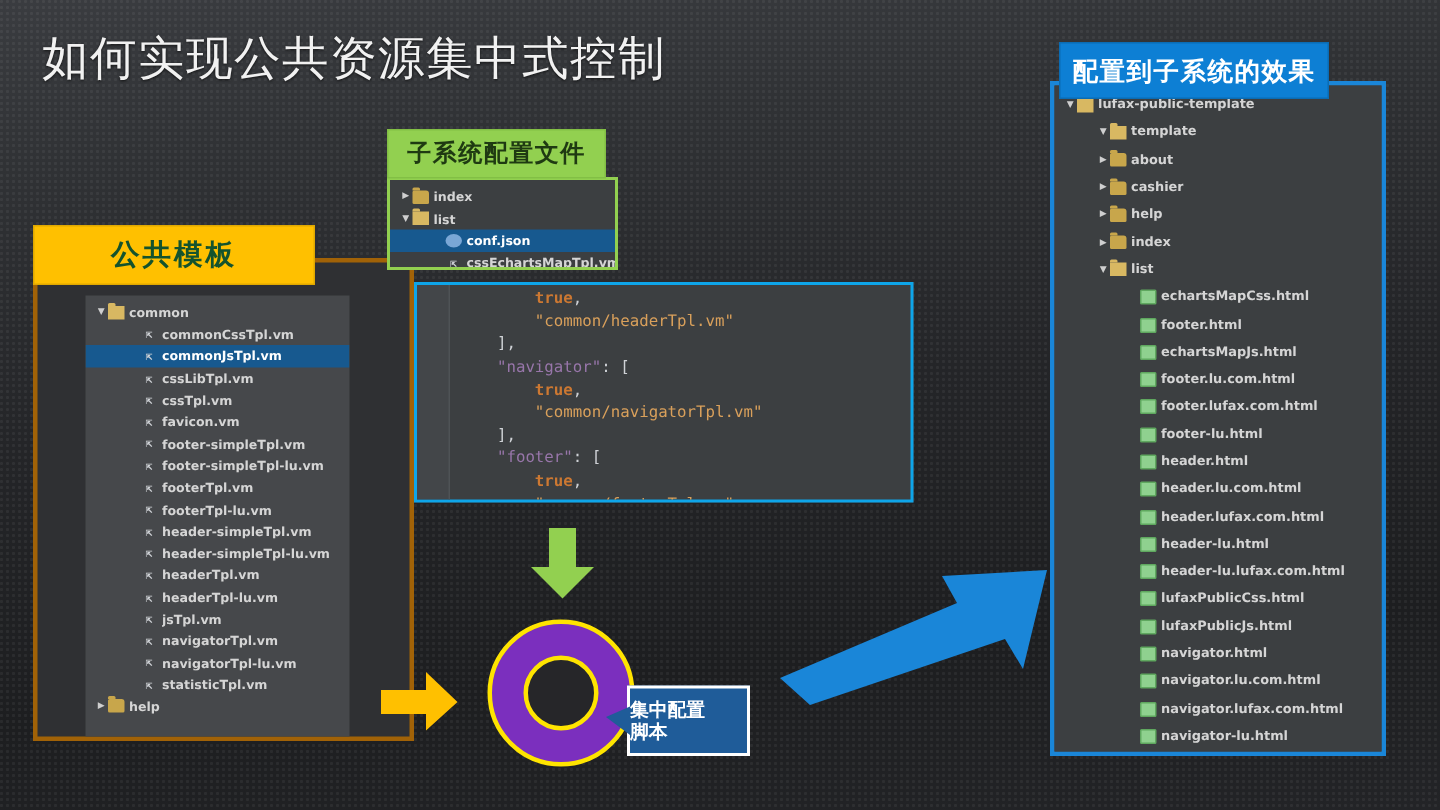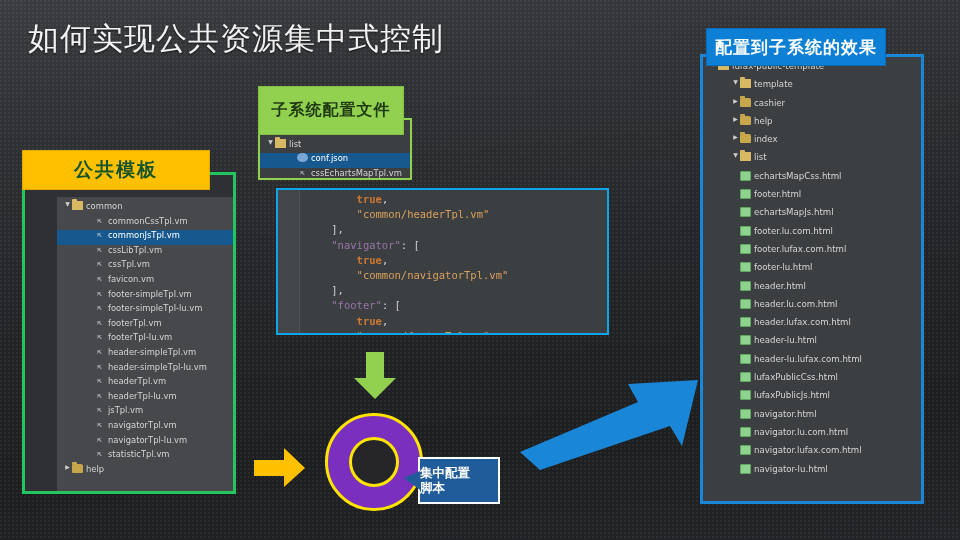--- a/index.html
+++ b/index.html
@@ -43,21 +43,21 @@
     left: 22px; top: 150px;
     width: 188px; height: 40px;
     background: #ffc000;
     color: #14532d;
     font-size: 19px;
     letter-spacing: 2px;
     border: 1px solid #e0a800;
   }
   .caption-green {
     left: 258px; top: 86px;
-    width: 146px; height: 49px;
+    width: 146px; height: 33px;
     background: #92d050;
     color: #1f3a12;
     font-size: 16px;
     letter-spacing: 1px;
     border: 1px solid #82bf45;
   }
   .caption-blue {
     left: 706px; top: 28px;
     width: 180px; height: 38px;
     background: #0d7fd4;
@@ -68,49 +68,50 @@
   }
 
   
   .panel {
     position: absolute;
     background: #4a4d51;
     z-index: 10;
   }
   .panel-left {
     left: 22px; top: 172px;
-    width: 214px; height: 322px;
-    border: 3px solid #22c55e;
+    width: 254px; height: 322px;
+    border: 3px solid #a16207;
     background: #2f3033;
   }
   .panel-right {
     left: 700px; top: 54px;
     width: 224px; height: 450px;
     border: 3px solid #1a86d8;
     background: #3c3f41;
   }
 
   
   .tree {
     position: absolute;
     left: 0; top: 0; right: 0; bottom: 0;
     overflow: hidden;
     padding: 4px 0 0 0;
     background: #3c3f41;
   }
   .panel-left .tree { background: #46484b; left: 32px; top: 22px; width: 176px; }
   .tree-row {
     display: flex;
-    align-items: flex-start;
+    align-items: center;
     height: 14.6px;
     font-size: 8.4px;
     color: #d5d5d5;
     white-space: nowrap;
     padding-left: 4px;
     font-family: "DejaVu Sans", sans-serif;
+    font-weight: bold;
   }
   .panel-right .tree-row { height: 18.3px; font-size: 8.6px; }
   .tree-row.sel { background: #17598f; color: #ffffff; }
 
   .arrow-tog {
     width: 9px; flex: 0 0 9px;
     color: #cfcfcf; font-size: 6px; line-height: 1;
     text-align: center;
   }
   .ico { flex: 0 0 11px; width: 11px; height: 9px; margin-right: 3px; position: relative; }
@@ -150,21 +151,21 @@
     background: #7aa7d6;
     border-radius: 50%;
     width: 9px; height: 9px;
   }
   .lbl { overflow: hidden; text-overflow: clip; }
 
   
   .d0 { padding-left: 6px; }
   .d1 { padding-left: 28px; }
   .d2 { padding-left: 28px; }
-  .d3 { padding-left: 28px; }
+  .d3 { padding-left: 48px; }
 
   
   .code-panel {
     position: absolute;
     left: 276px; top: 188px;
     width: 333px; height: 147px;
     border: 2px solid #0ea5e9;
     background: #3c3f41;
     overflow: hidden;
     z-index: 20;
@@ -407,20 +408,25 @@
         <span class="lbl">lufax-public-template</span>
       </div>
       <div class="tree-row d1">
         <span class="arrow-tog">▼</span>
         <span class="ico ico-folder-open"></span>
         <span class="lbl">template</span>
       </div>
       <div class="tree-row d2">
         <span class="arrow-tog">▶</span>
         <span class="ico ico-folder"></span>
+        <span class="lbl">about</span>
+      </div>
+      <div class="tree-row d2">
+        <span class="arrow-tog">▶</span>
+        <span class="ico ico-folder"></span>
         <span class="lbl">cashier</span>
       </div>
       <div class="tree-row d2">
         <span class="arrow-tog">▶</span>
         <span class="ico ico-folder"></span>
         <span class="lbl">help</span>
       </div>
       <div class="tree-row d2">
         <span class="arrow-tog">▶</span>
         <span class="ico ico-folder"></span>

